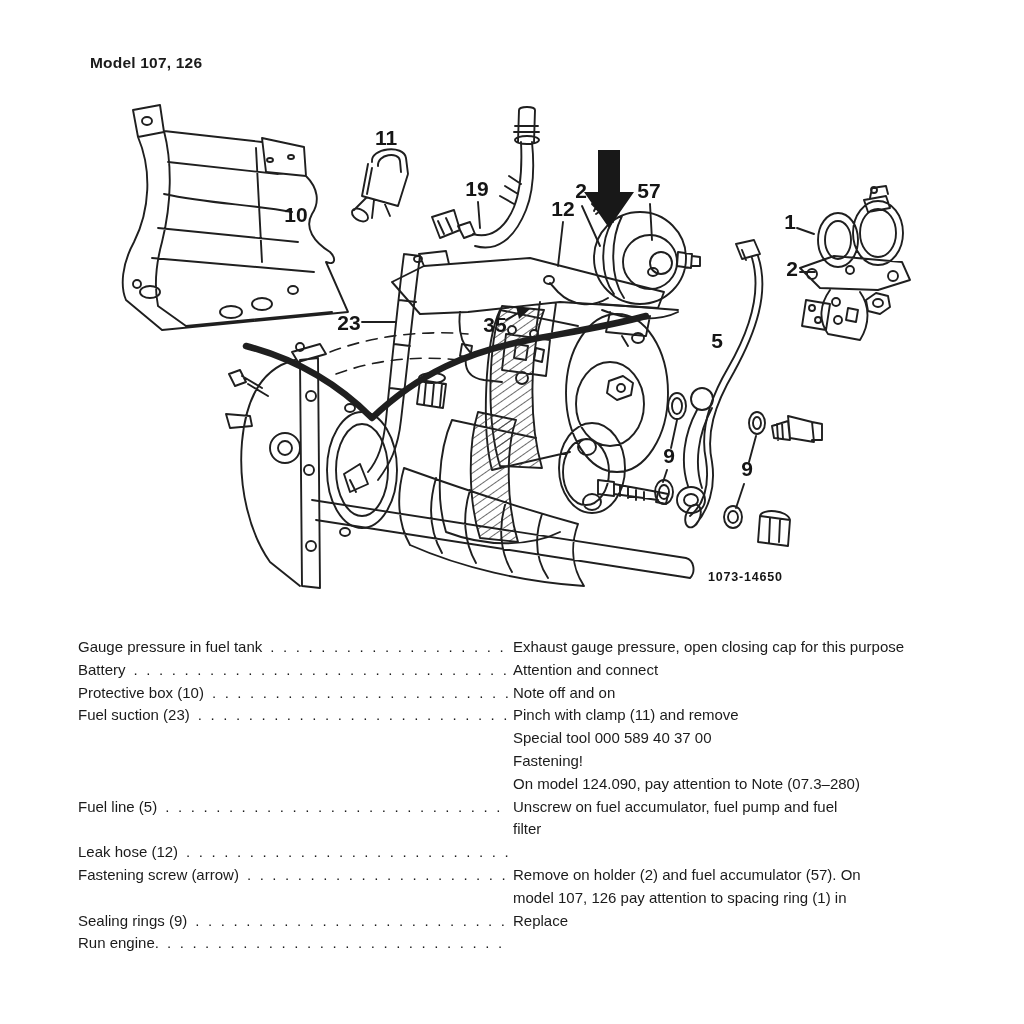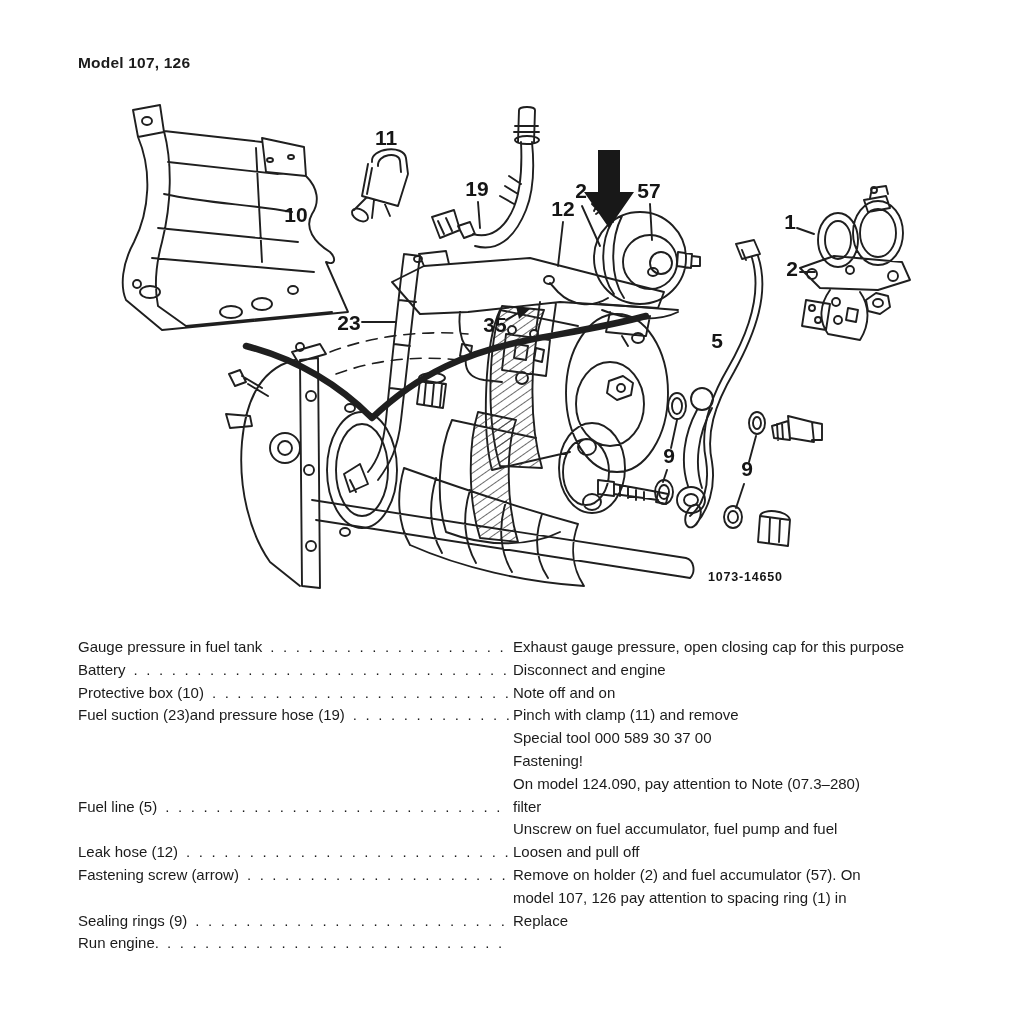--- a/index.html
+++ b/index.html
@@ -2,21 +2,21 @@
 <html><head>
 <meta charset="utf-8">
 <style>
   html,body{margin:0;padding:0;}
   body{
     width:1024px;height:1024px;position:relative;overflow:hidden;
     background:#ffffff;color:#1b1b1b;
     font-family:"Liberation Sans", sans-serif;
   }
   .title{
-    position:absolute;left:78px;top:54px;
+    position:absolute;left:90px;top:54px;
     font-size:15.5px;font-weight:bold;letter-spacing:.2px;text-align:right;
   }
   svg.diagram{position:absolute;left:0;top:0;}
   svg.diagram path{fill:none;stroke:#1f1f1f;stroke-width:1.9;stroke-linecap:round;stroke-linejoin:round;}
   svg.diagram path.thick{stroke-width:6.5;}
   svg.diagram path.dashed{stroke-dasharray:11 8;stroke-width:1.6;}
   svg.diagram path.hatched{fill:url(#hatch);}
   svg.diagram path.solid{fill:#181818;stroke:none;}
   svg.diagram text.lbl{
     font-family:"Liberation Sans", sans-serif;
@@ -300,62 +300,58 @@
       <div class="pright">
         <div class="pline"><span>Exhaust gauge pressure, open closing cap for this purpose</span></div>
       </div>
     </div>
     <div class="prow">
       <div class="pleft">
         <span class="b">Battery</span>
         <span class="dots">. . . . . . . . . . . . . . . . . . . . . . . . . . . . . . . . . . . . . . . . . . . . . . . . . . . . . . . . . . . . . . . . . . . . . . </span>
       </div>
       <div class="pright">
-        <div class="pline"><span>Disconnect and engine</span></div>
+        <div class="pline"><span>Attention and connect</span></div>
       </div>
     </div>
     <div class="prow">
       <div class="pleft">
         <span class="b">Protective box (10)</span>
         <span class="dots">. . . . . . . . . . . . . . . . . . . . . . . . . . . . . . . . . . . . . . . . . . . . . . . . . . . . . . . . . . . . . . . . . . . . . . </span>
       </div>
       <div class="pright">
         <div class="pline"><span class="b">Note off and on</span></div>
       </div>
     </div>
     <div class="prow">
       <div class="pleft">
         <span class="b">Fuel suction (23)</span>
-        <span> and pressure hose (19)</span>
         <span class="dots">. . . . . . . . . . . . . . . . . . . . . . . . . . . . . . . . . . . . . . . . . . . . . . . . . . . . . . . . . . . . . . . . . . . . . . </span>
       </div>
       <div class="pright">
         <div class="pline"><span>Pinch with clamp (11) and remove</span></div>
-        <div class="pline"><span>Special tool 000 589 30 37 00</span></div>
+        <div class="pline"><span>Special tool 000 589 40 37 00</span></div>
         <div class="pline"><span class="b">Fastening!</span></div>
         <div class="pline"><span>On model 124.090, pay attention to Note (07.3–280)</span></div>
       </div>
     </div>
     <div class="prow">
       <div class="pleft">
         <span>Fuel line (5)</span>
         <span class="dots">. . . . . . . . . . . . . . . . . . . . . . . . . . . . . . . . . . . . . . . . . . . . . . . . . . . . . . . . . . . . . . . . . . . . . . </span>
       </div>
       <div class="pright">
+        <div class="pline"><span>Unscrew on fuel accumulator, fuel pump and fuel</span></div>
         <div class="pline"><span>filter</span></div>
-        <div class="pline"><span>Unscrew on fuel accumulator, fuel pump and fuel</span></div>
       </div>
     </div>
     <div class="prow">
       <div class="pleft">
         <span>Leak hose (12)</span>
         <span class="dots">. . . . . . . . . . . . . . . . . . . . . . . . . . . . . . . . . . . . . . . . . . . . . . . . . . . . . . . . . . . . . . . . . . . . . . </span>
-      </div>
-      <div class="pright">
-        <div class="pline"><span>Loosen and pull off</span></div>
       </div>
     </div>
     <div class="prow">
       <div class="pleft">
         <span>Fastening screw (arrow)</span>
         <span class="dots">. . . . . . . . . . . . . . . . . . . . . . . . . . . . . . . . . . . . . . . . . . . . . . . . . . . . . . . . . . . . . . . . . . . . . . </span>
       </div>
       <div class="pright">
         <div class="pline"><span>Remove on holder (2) and fuel accumulator (57). On</span></div>
         <div class="pline"><span>model 107, 126 pay attention to spacing ring (1) in</span></div>

